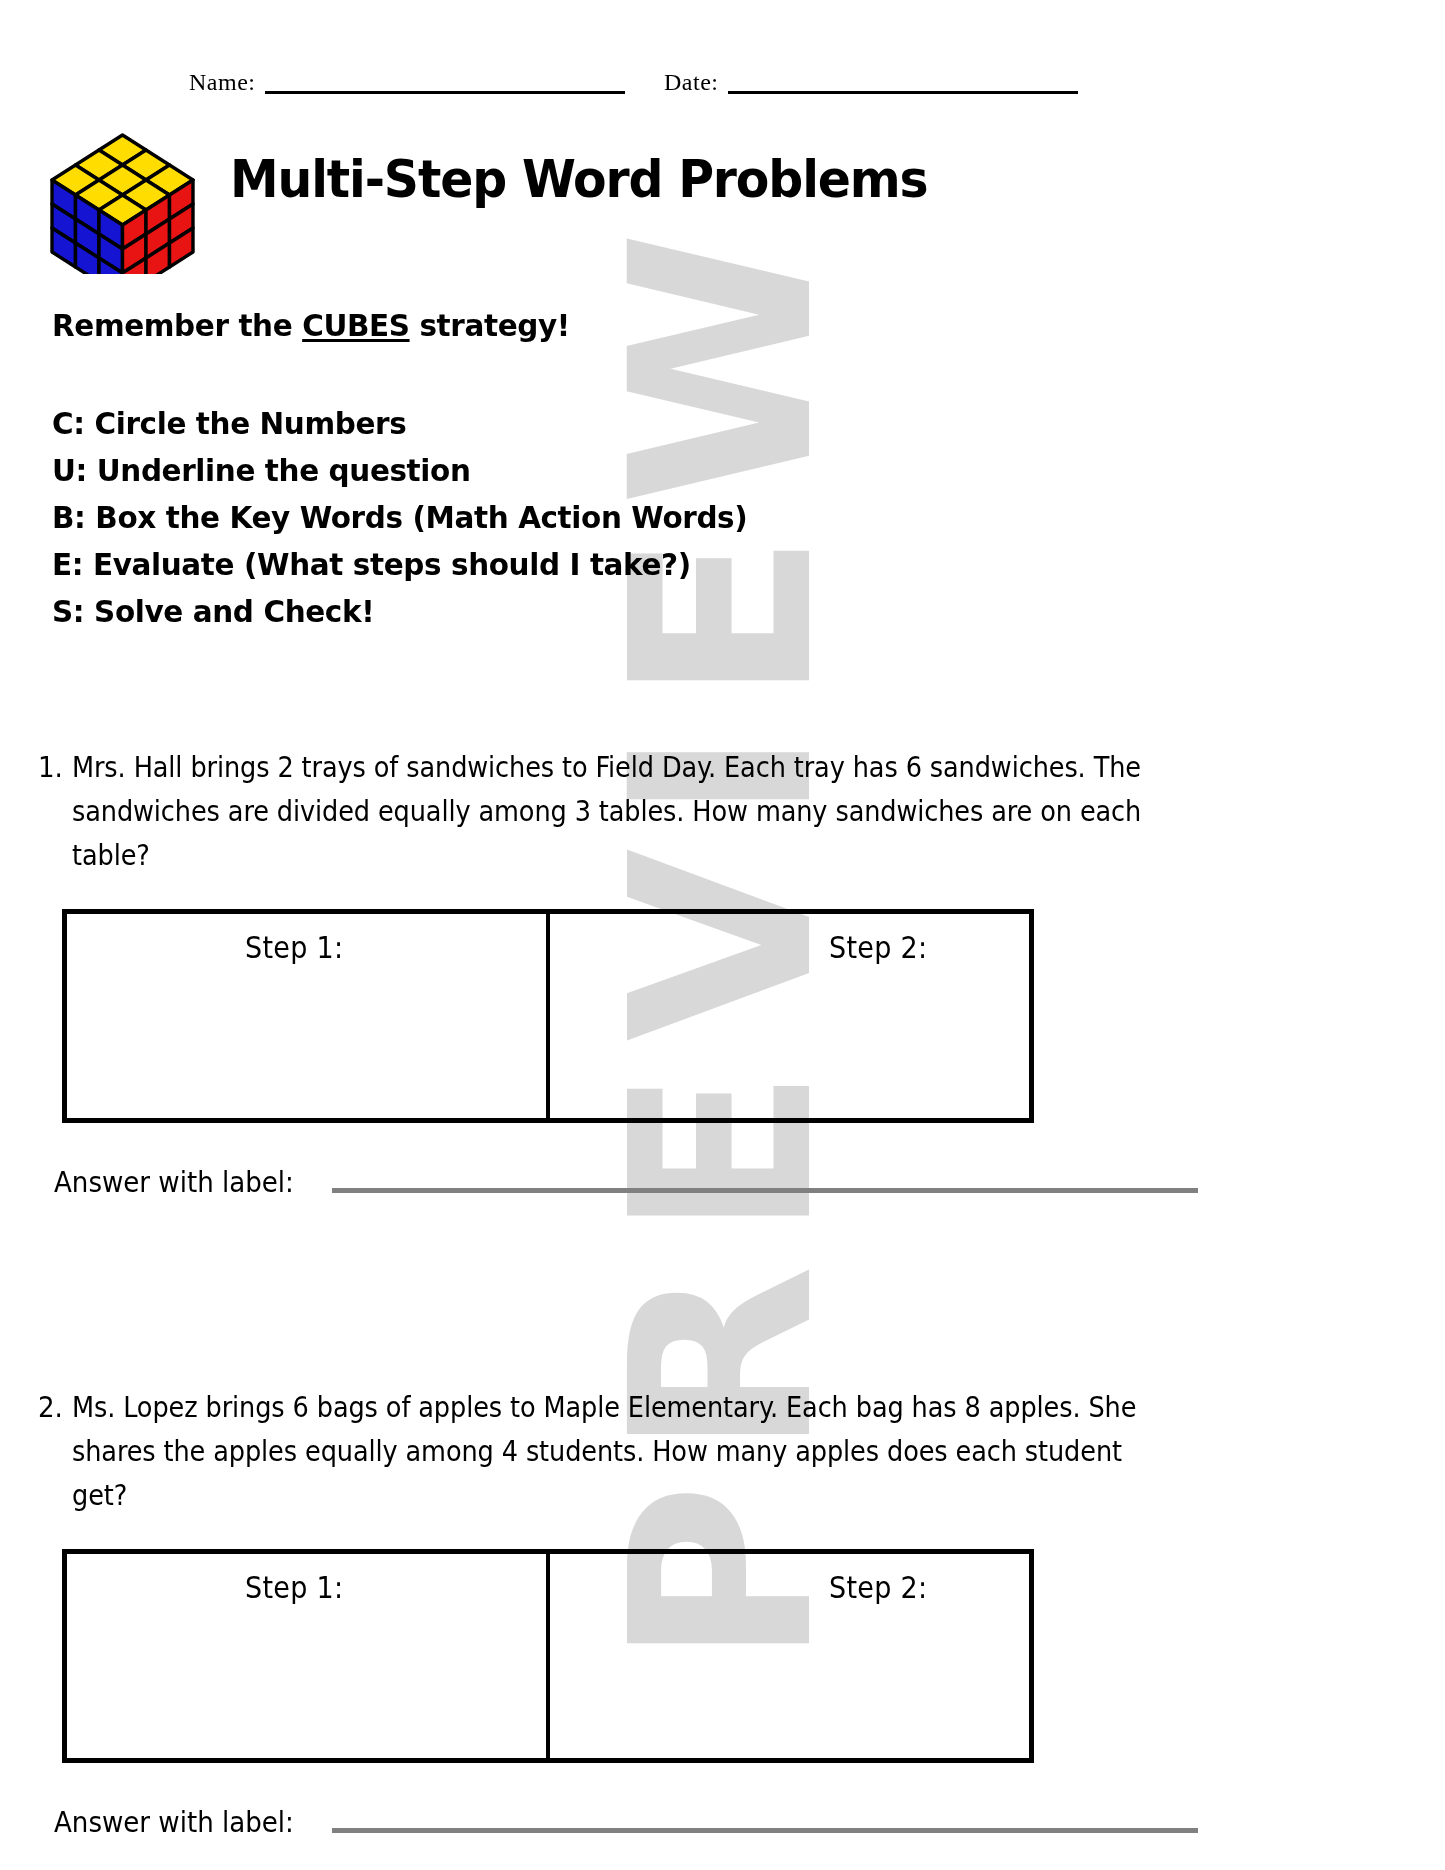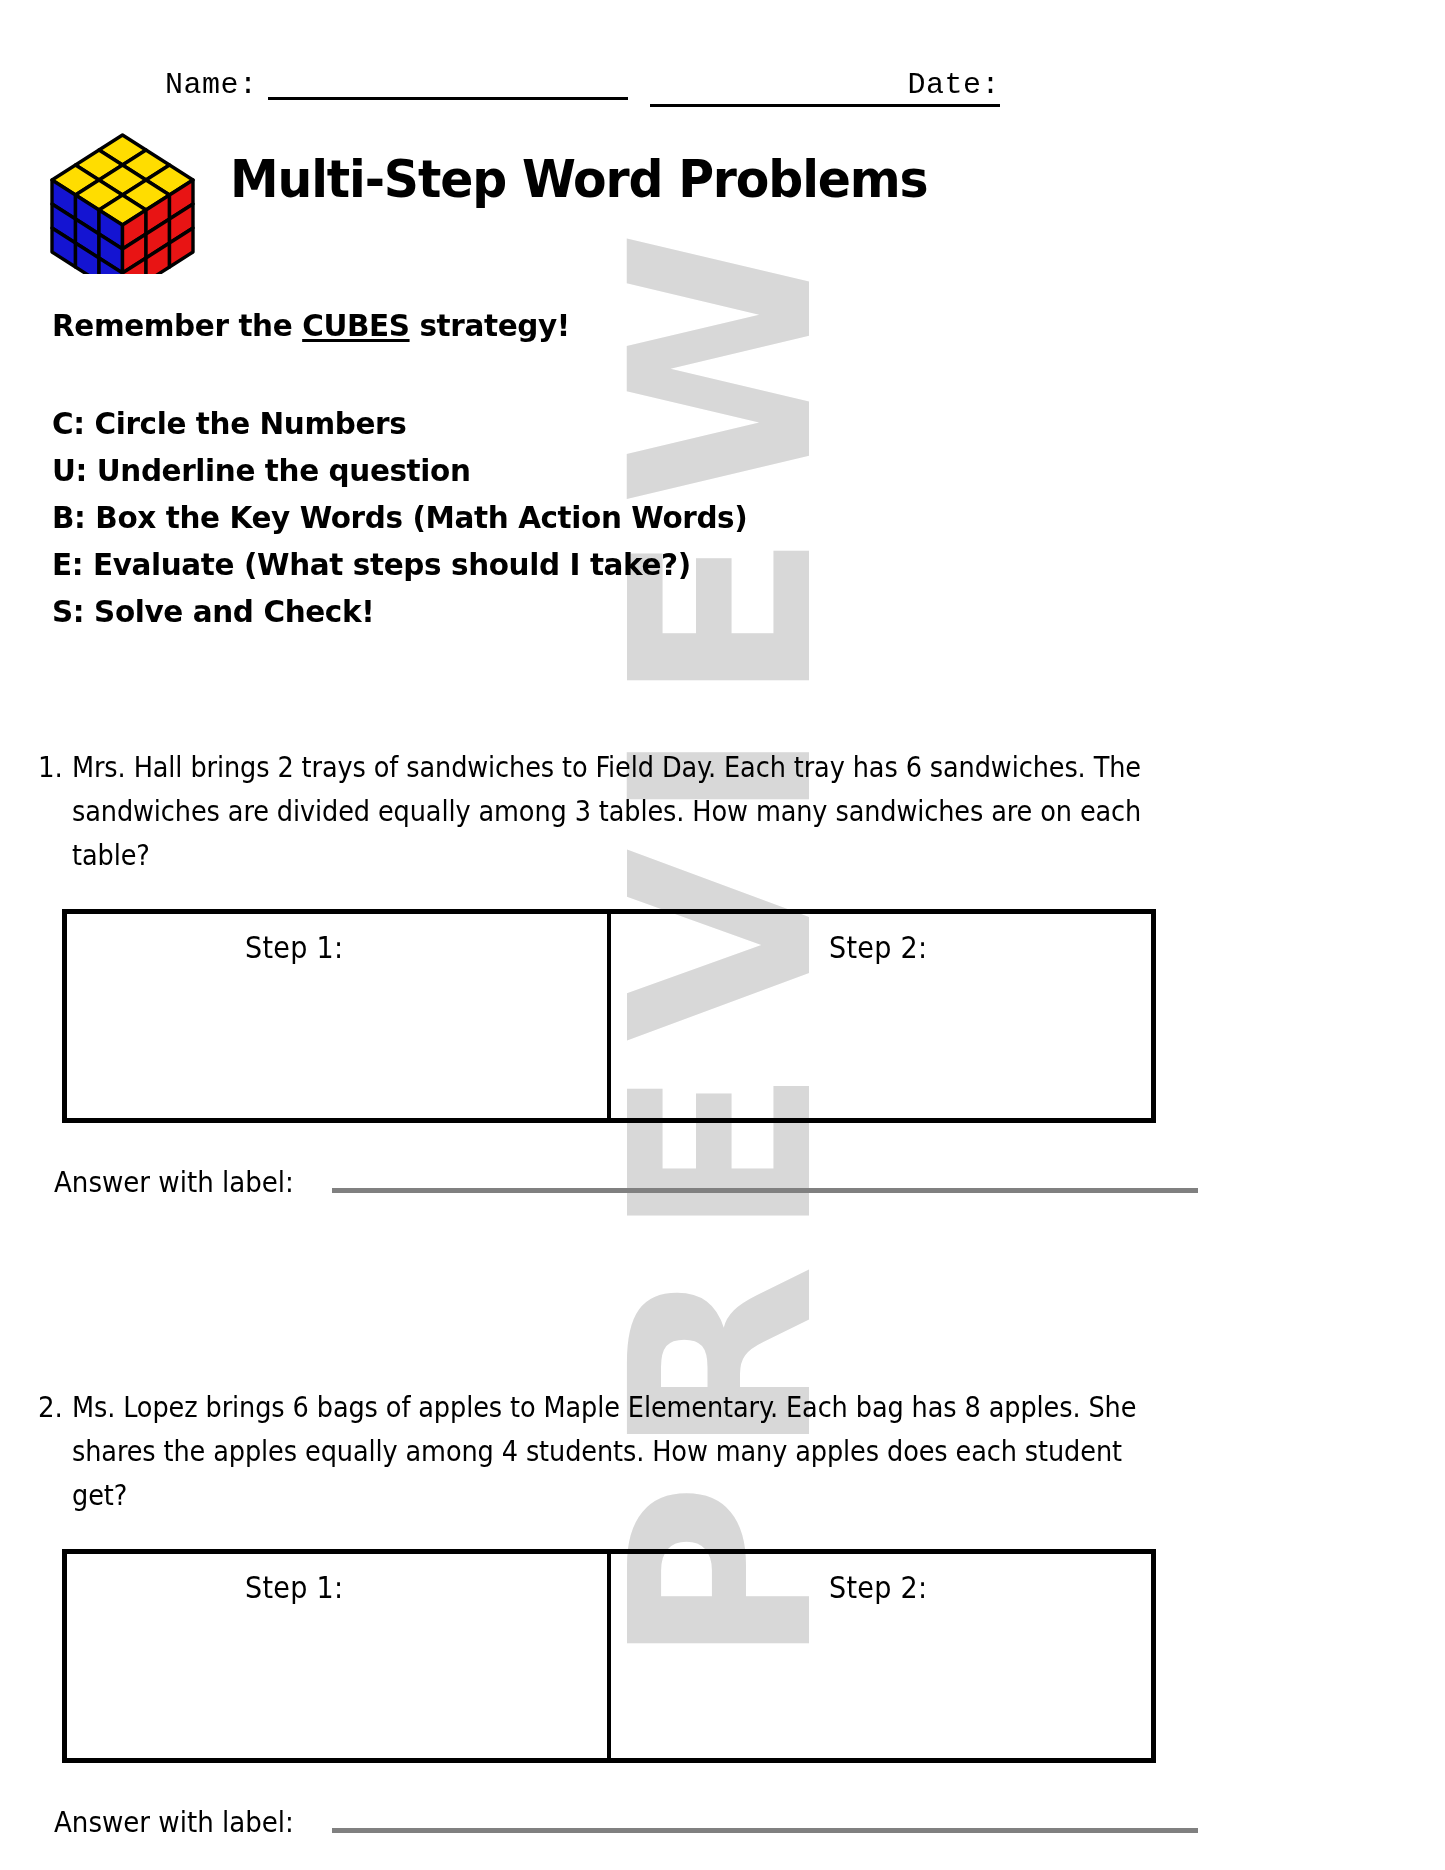--- a/index.html
+++ b/index.html
@@ -41,35 +41,36 @@
     color: #d8d8d8;
     transform: rotate(-90deg);
     white-space: nowrap;
     opacity: 1;
   }
   .nd-field {
     display: flex;
     align-items: flex-end;
   }
   .nd-label {
-    font-family: Liberation Mono, monospace;
-    font-size: 30px;
+    font-family: Liberation Serif, serif;
+    font-size: 24px;
     font-weight: 400;
     line-height: 1;
     padding-bottom: 4px;
     letter-spacing: 0.5px;
+    margin-left: 24px;
   }
   .nd-rule {
     border-bottom: 3px solid #000;
     height: 0;
     margin-bottom: 4px;
   }
   .nd-name { position: absolute; left: 165px; top: 70px; }
   .nd-name .nd-rule { width: 360px; margin-left: 10px; }
-  .nd-date { position: absolute; left: 640px; top: 70px; flex-direction: column; }
+  .nd-date { position: absolute; left: 640px; top: 70px; }
   .nd-date .nd-rule { width: 350px; margin-left: 10px; }
 
   
   #title-block {
     position: absolute;
     left: 50px;
     top: 129px;
     width: 1100px;
     height: 150px;
     z-index: 10;
@@ -151,21 +152,21 @@
     font-size: 29px;
     line-height: 1.52;
     letter-spacing: -0.1px;
     transform: scaleX(0.98);
     transform-origin: left top;
   }
   .steps-box {
     position: relative;
     margin-top: 32px;
     margin-left: 24px;
-    width: 1094px;
+    width: 972px;
     height: 214px;
     border: 5px solid #000;
     box-sizing: border-box;
     background: transparent;
   }
   .steps-divider {
     position: absolute;
     left: 50%;
     top: 0;
     width: 4px;

